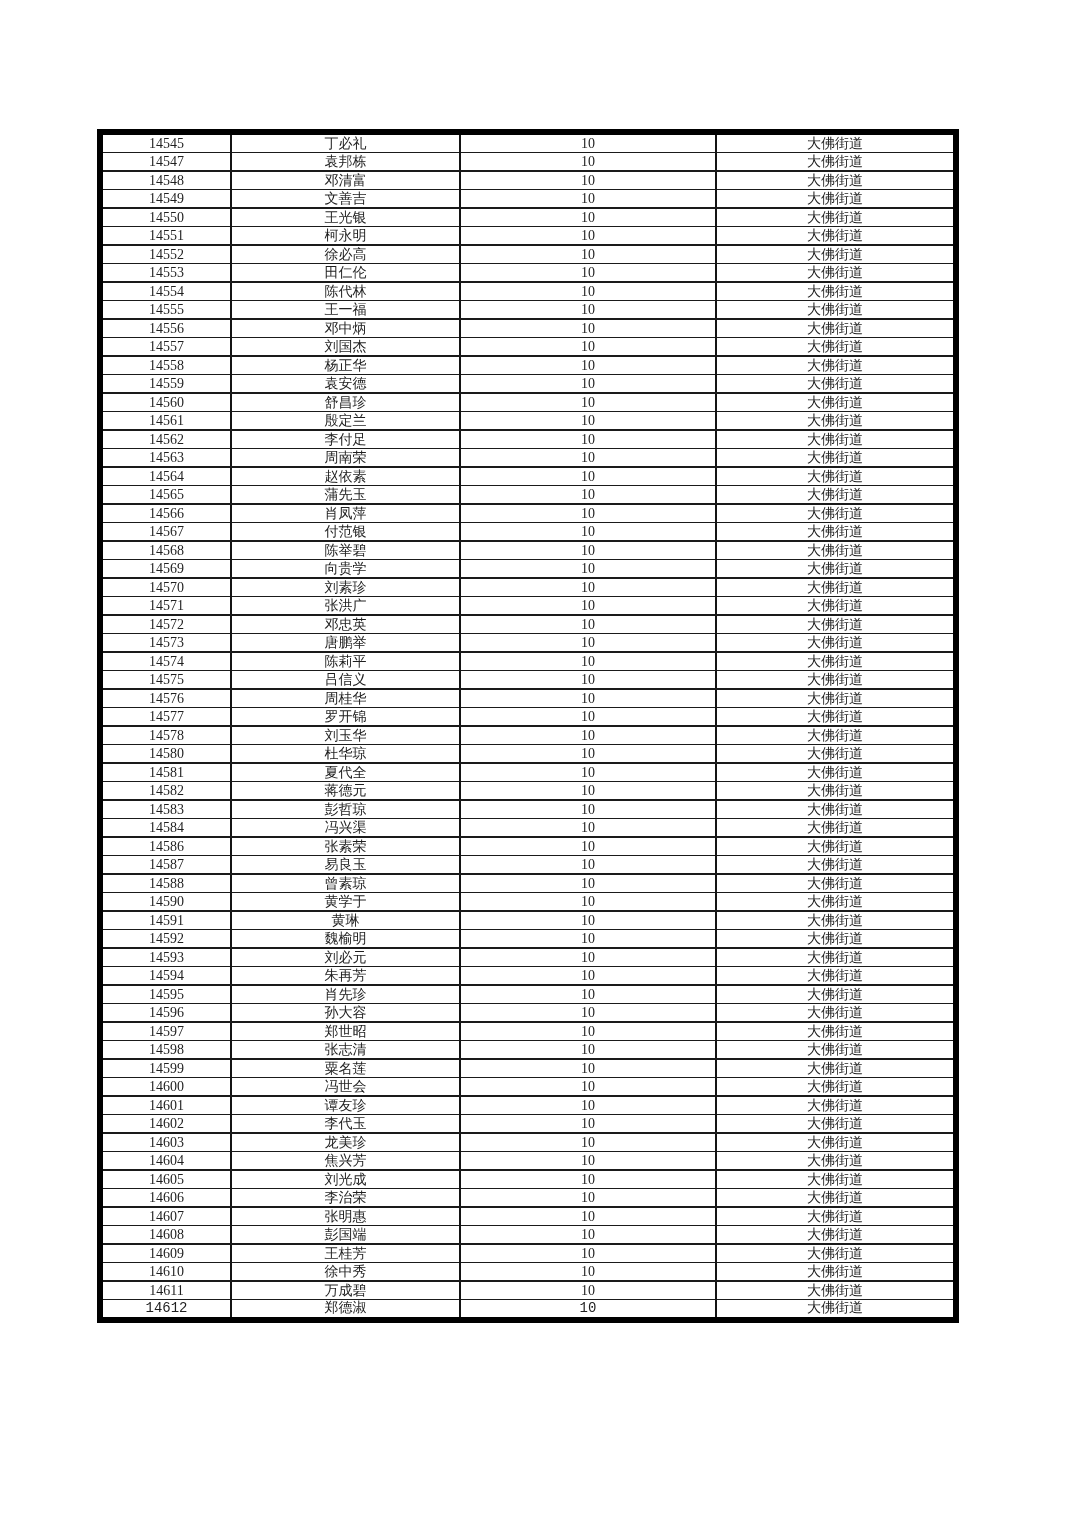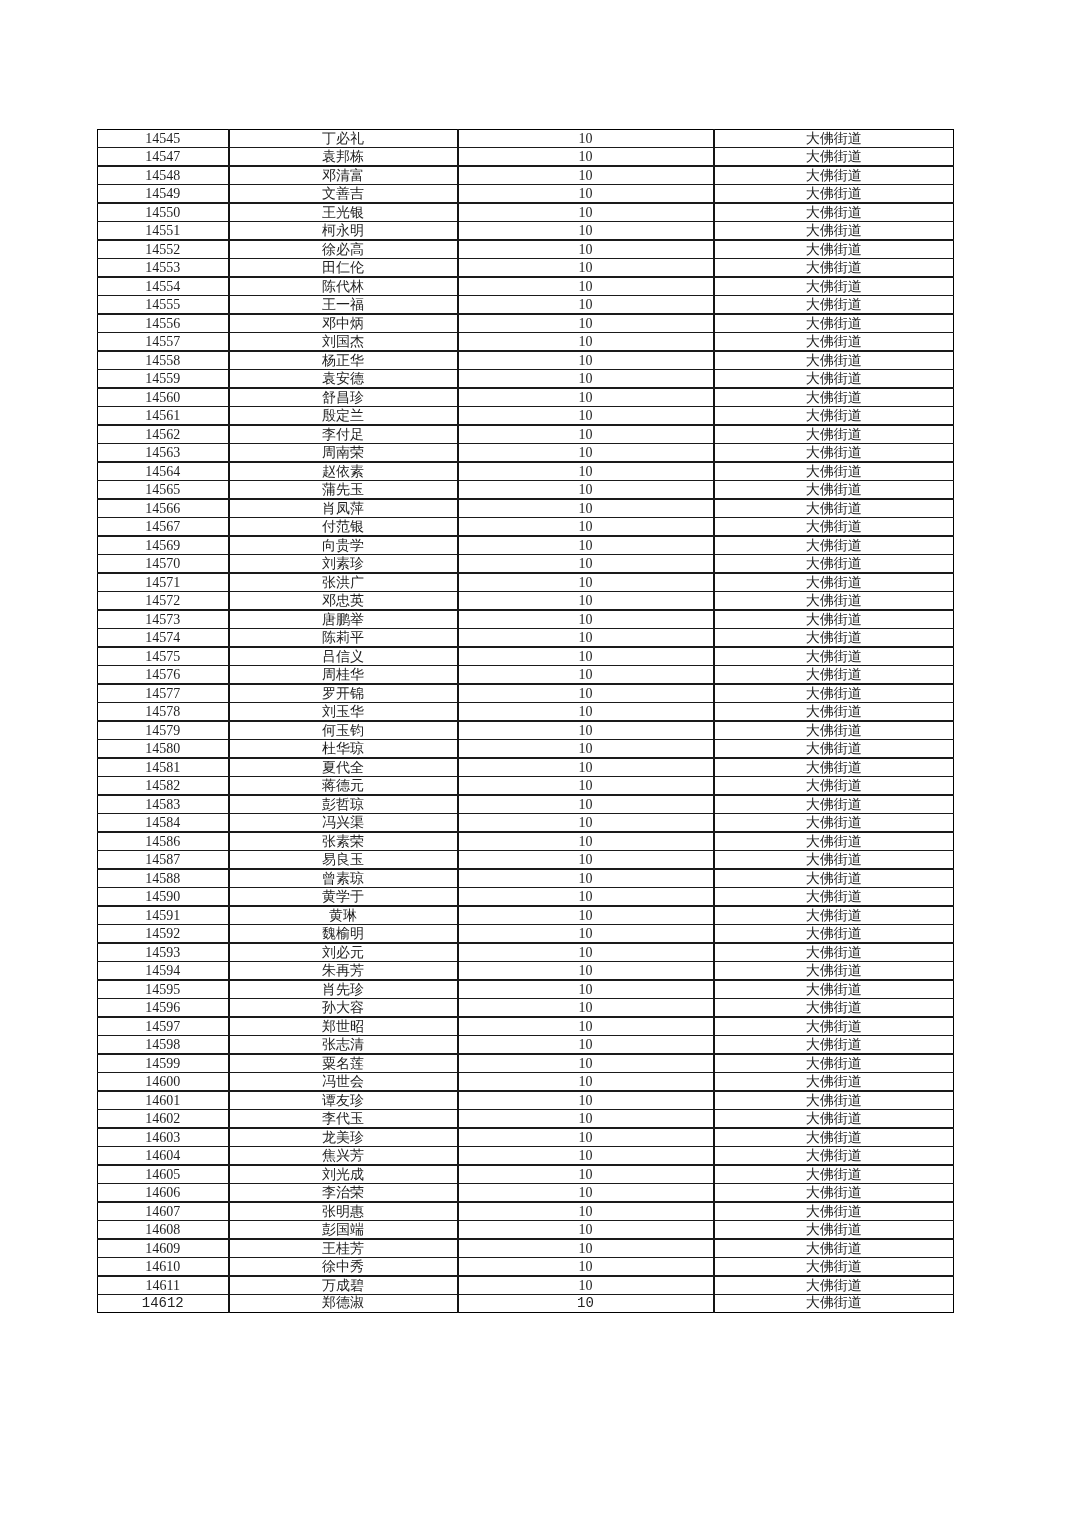--- a/index.html
+++ b/index.html
@@ -16,21 +16,21 @@
   .table-wrap {
     position: absolute;
     left: 97px;
     top: 129px;
     width: 856px;
   }
   table.roster {
     border-collapse: collapse;
     table-layout: fixed;
     width: 856px;
-    border: 1px solid #000000;
+    border: 6px solid #000000;
   }
   table.roster td {
     border-left: 2px solid #141414;
     border-bottom: 1px solid #1a1a1a;
     height: 17px;
     line-height: 17px;
     padding: 0;
     text-align: center;
     vertical-align: middle;
     font-size: 14px;
@@ -192,20 +192,26 @@
           <td>10</td>
           <td>大佛街道</td>
         </tr>
         <tr>
           <td>14567</td>
           <td>付范银</td>
           <td>10</td>
           <td>大佛街道</td>
         </tr>
         <tr>
+          <td>14568</td>
+          <td>陈举碧</td>
+          <td>10</td>
+          <td>大佛街道</td>
+        </tr>
+        <tr>
           <td>14569</td>
           <td>向贵学</td>
           <td>10</td>
           <td>大佛街道</td>
         </tr>
         <tr>
           <td>14570</td>
           <td>刘素珍</td>
           <td>10</td>
           <td>大佛街道</td>
@@ -248,26 +254,20 @@
         </tr>
         <tr>
           <td>14577</td>
           <td>罗开锦</td>
           <td>10</td>
           <td>大佛街道</td>
         </tr>
         <tr>
           <td>14578</td>
           <td>刘玉华</td>
-          <td>10</td>
-          <td>大佛街道</td>
-        </tr>
-        <tr>
-          <td>14579</td>
-          <td>何玉钧</td>
           <td>10</td>
           <td>大佛街道</td>
         </tr>
         <tr>
           <td>14580</td>
           <td>杜华琼</td>
           <td>10</td>
           <td>大佛街道</td>
         </tr>
         <tr>

